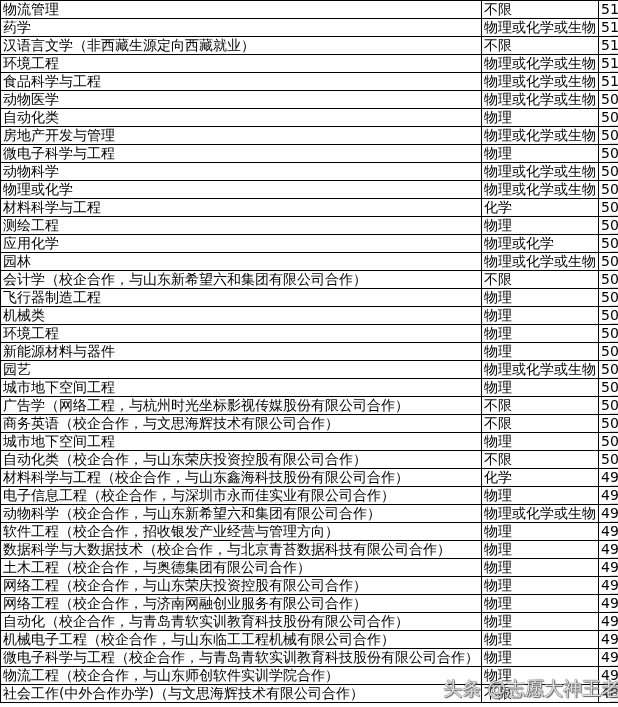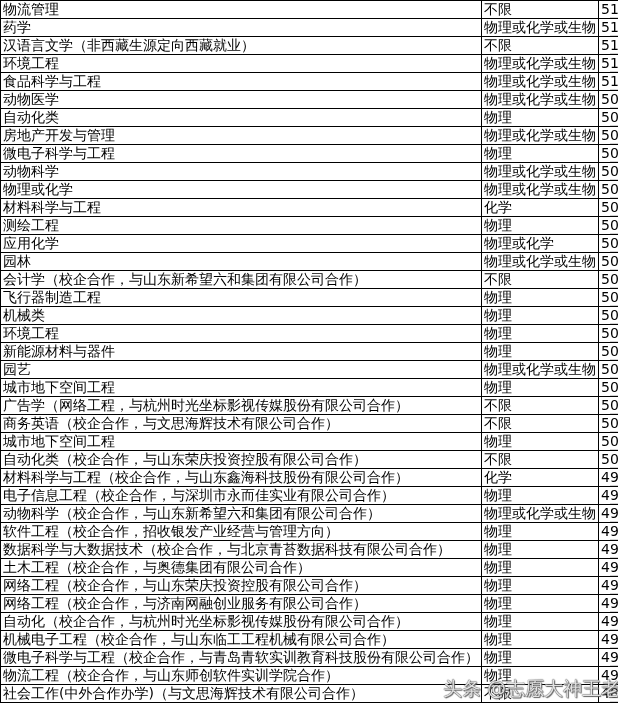--- a/index.html
+++ b/index.html
@@ -223,21 +223,21 @@
     <td class="c-score">493</td>
 
   </tr>
         <tr>
     <td class="c-major">网络工程（校企合作，与济南网融创业服务有限公司合作）</td>
     <td class="c-subj">物理</td>
     <td class="c-score">492</td>
 
   </tr>
         <tr>
-    <td class="c-major">自动化（校企合作，与杭州时光坐标影视传媒股份有限公司合作）</td>
+    <td class="c-major">自动化（校企合作，与青岛青软实训教育科技股份有限公司合作）</td>
     <td class="c-subj">物理</td>
     <td class="c-score">492</td>
 
   </tr>
         <tr>
     <td class="c-major">机械电子工程（校企合作，与山东临工工程机械有限公司合作）</td>
     <td class="c-subj">物理</td>
     <td class="c-score">492</td>
 
   </tr>

